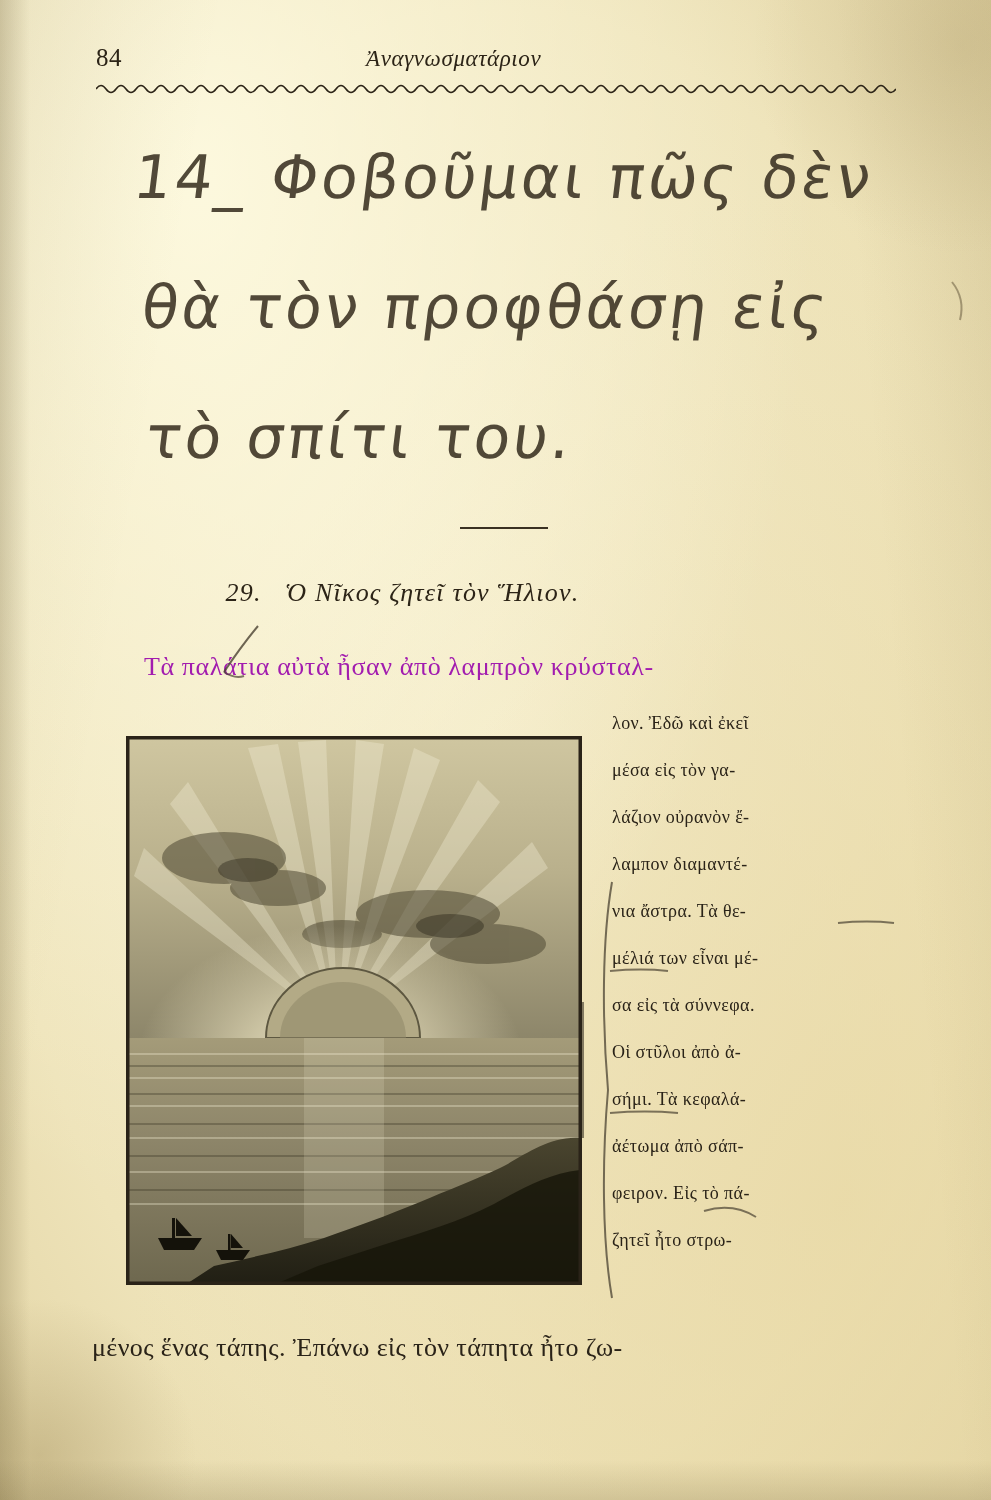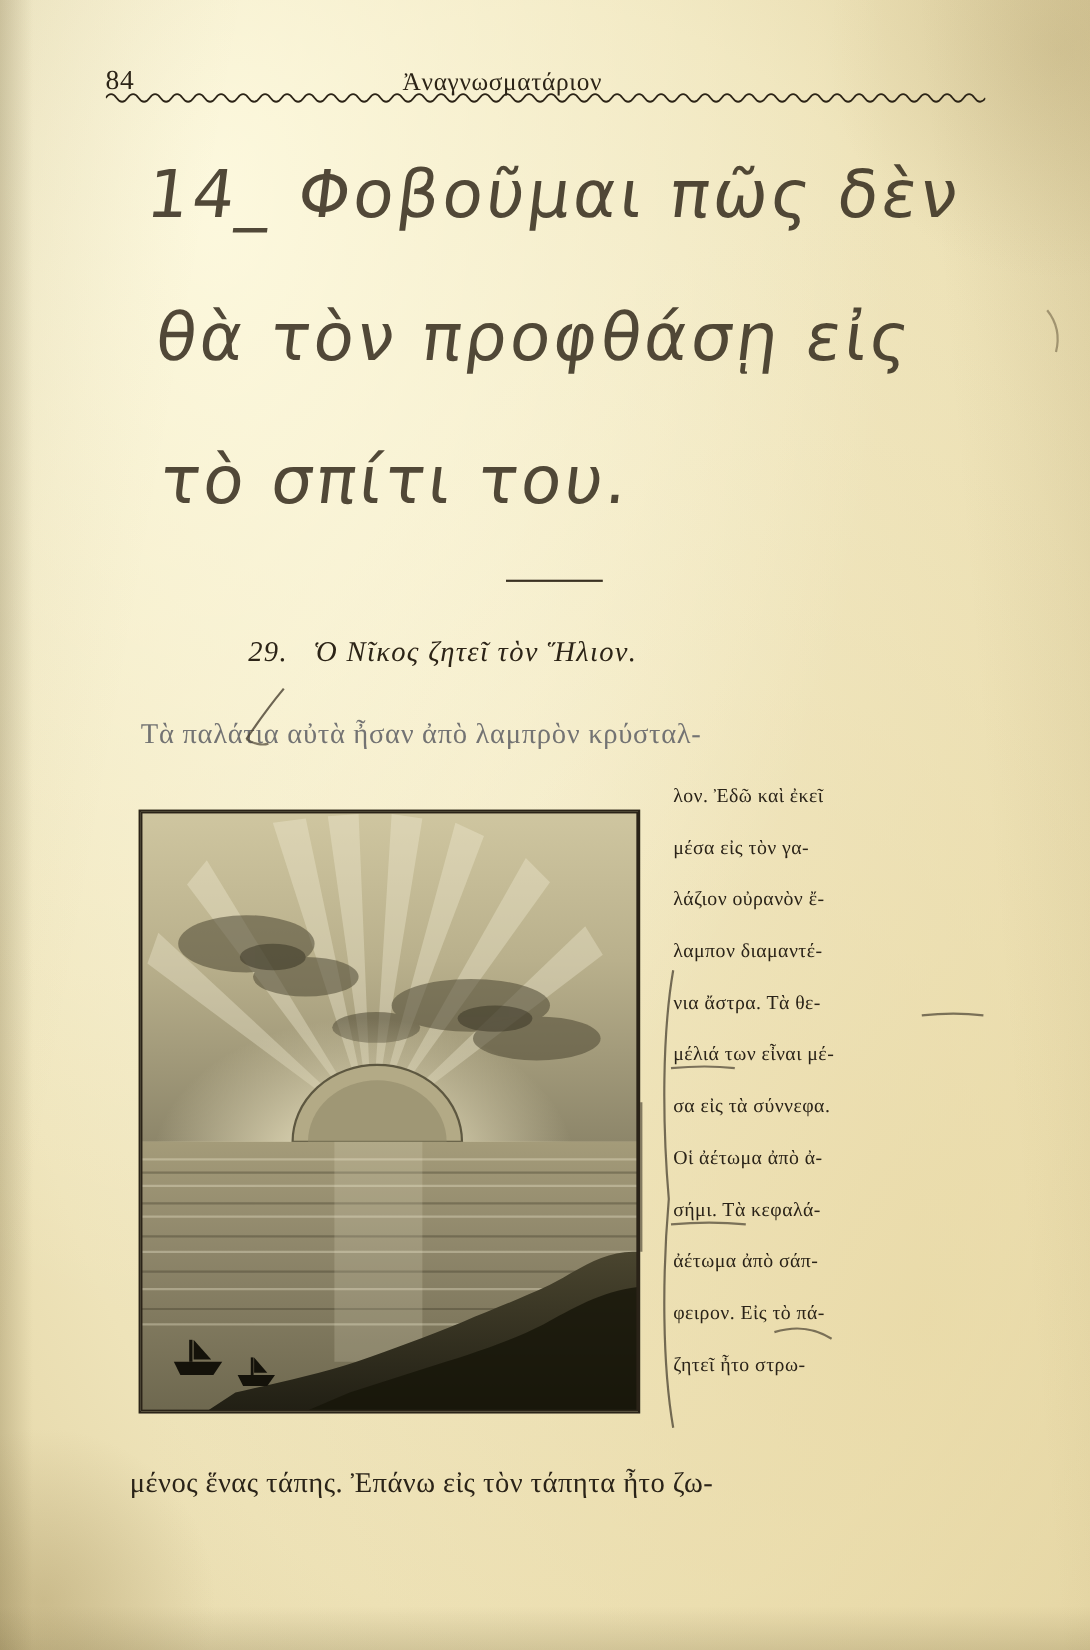--- a/index.html
+++ b/index.html
@@ -38,38 +38,39 @@
 
   .content {
     position: absolute;
     inset: 0;
     z-index: 3;
   }
 
   
   .header {
     position: absolute;
-    top: 60px;
+    top: 44px;
     left: 96px;
     right: 88px;
     height: 34px;
   }
   .folio {
     position: absolute;
     left: 0;
     top: 0;
     font-size: 25px;
     color: #2c2417;
     letter-spacing: 0.5px;
   }
   .running-head {
     position: absolute;
     left: 270px;
     top: 2px;
     font-size: 23px;
+    font-style: italic;
     color: #2c2417;
     letter-spacing: 0.6px;
     text-align: right;
   }
   .rule-wavy {
     position: absolute;
     top: 80px;
     left: 96px;
     width: 800px;
     height: 14px;
@@ -117,24 +118,24 @@
     font-style: italic;
     color: #2c2417;
     letter-spacing: 1.2px;
   }
   .section-title .num { font-style: italic; }
 
   
   .first-line {
     position: absolute;
     top: 652px;
-    left: 128px;
+    left: 144px;
     width: 790px;
     font-size: 26px;
-    color: #737373;
+    color: #a21caf;
     letter-spacing: 0.6px;
     white-space: nowrap;
   }
 
   .figure {
     position: absolute;
     top: 736px;
     left: 126px;
     width: 452px;
     height: 545px;
@@ -158,21 +159,21 @@
     display: flex;
     justify-content: space-between;
     white-space: nowrap;
     height: 47px;
   }
   .column .ln.nojust { display: block; }
 
   .last-line {
     position: absolute;
     top: 1333px;
-    left: 118px;
+    left: 92px;
     width: 822px;
     font-size: 26px;
     color: #2a2318;
     letter-spacing: 0.4px;
     display: flex;
     justify-content: space-between;
     white-space: nowrap;
   }
 
   
@@ -319,21 +320,21 @@
   </div>
 
   <div class="column">
     <div class="ln nojust">λον. Ἐδῶ καὶ ἐκεῖ</div>
     <div class="ln nojust">μέσα εἰς τὸν γα-</div>
     <div class="ln nojust">λάζιον οὐρανὸν ἔ-</div>
     <div class="ln nojust">λαμπον διαμαντέ-</div>
     <div class="ln nojust">νια ἄστρα. Τὰ θε-</div>
     <div class="ln nojust">μέλιά των εἶναι μέ-</div>
     <div class="ln nojust">σα εἰς τὰ σύννεφα.</div>
-    <div class="ln nojust">Οἱ ἀέτωμα ἀπὸ ἀ-</div>
+    <div class="ln nojust">Οἱ στῦλοι ἀπὸ ἀ-</div>
     <div class="ln nojust">σήμι. Τὰ κεφαλά-</div>
     <div class="ln nojust">ἀέτωμα ἀπὸ σάπ-</div>
     <div class="ln nojust">φειρον. Εἰς τὸ πά-</div>
     <div class="ln nojust">ζητεῖ ἦτο στρω-</div>
   </div>
 
   <div class="last-line">
     <span>μένος ἕνας τάπης. Ἐπάνω εἰς τὸν τάπητα ἦτο ζω-</span>
   </div>
 

